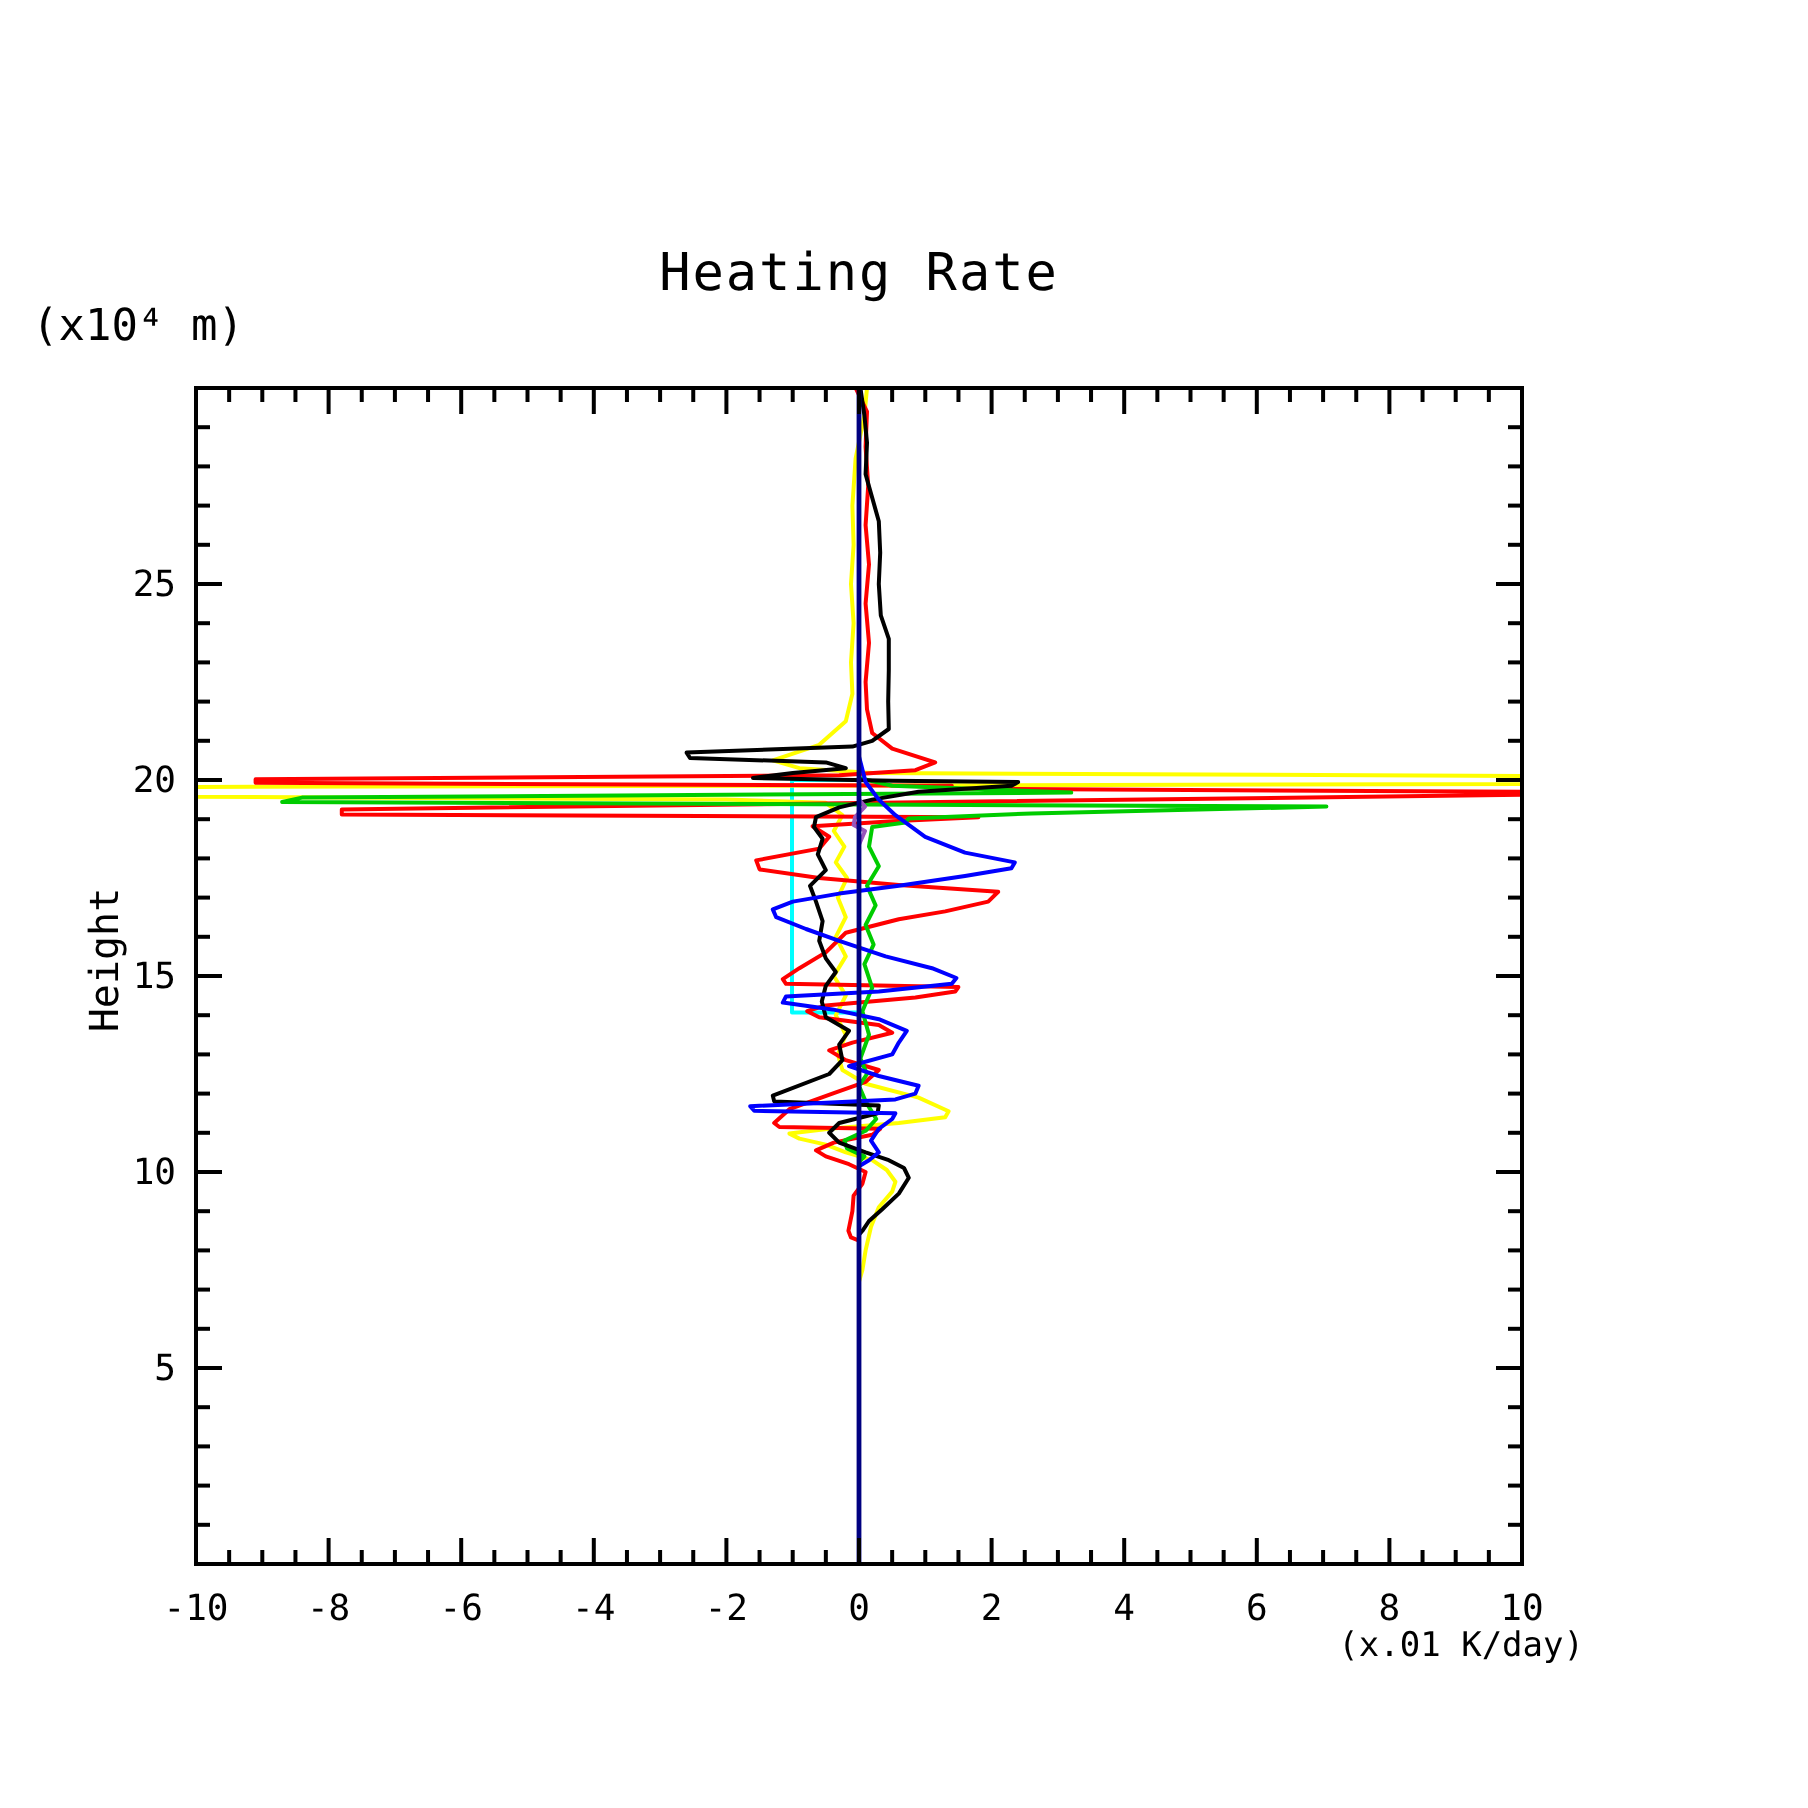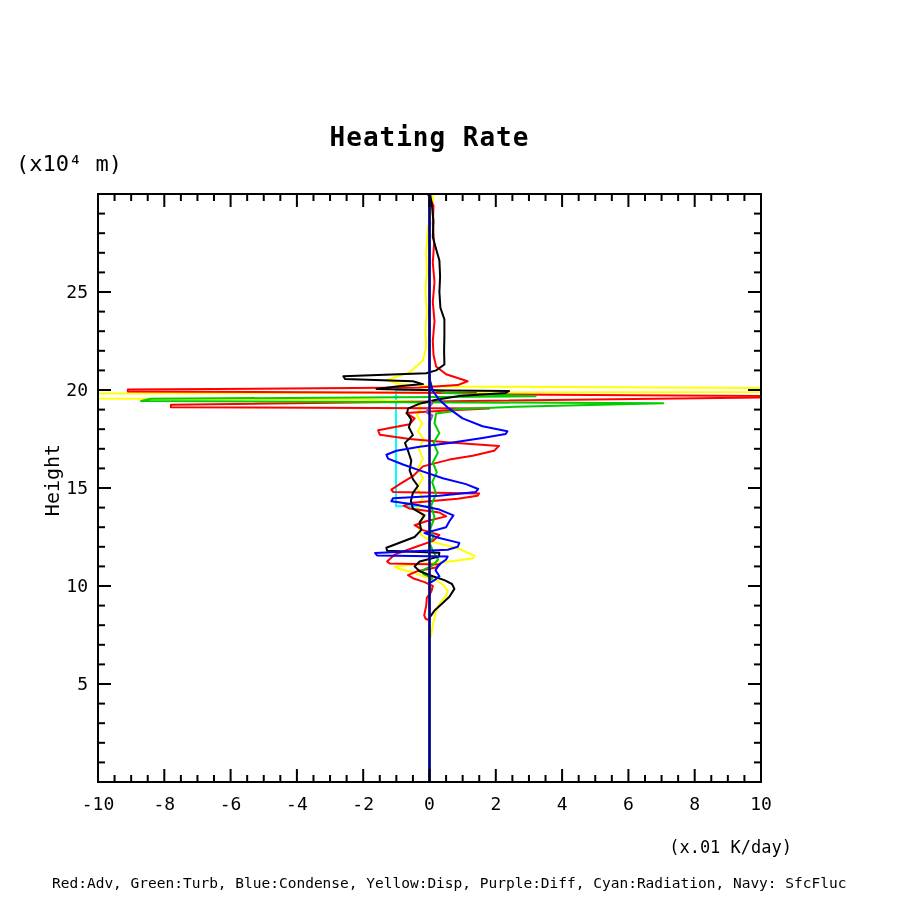--- a/index.html
+++ b/index.html
@@ -1,22 +1,22 @@
 <!DOCTYPE html>
 <html><head>
 <meta charset="utf-8">
 <style>
   html,body{margin:0;padding:0;background:#ffffff;}
   #stage{position:relative;width:904px;height:904px;background:#ffffff;overflow:hidden;
          font-family:"DejaVu Sans Mono","Liberation Mono",monospace;color:#000;}
   .lbl{position:absolute;white-space:pre;color:#000;}
-  #chart-title{left:98px;top:122px;width:663px;text-align:center;font-size:26px;letter-spacing:1px;font-weight:bold;}
+  #chart-title{left:98px;top:122px;width:663px;text-align:center;font-size:26px;letter-spacing:1px;}
   #y-unit{left:16px;top:151px;font-size:22px;}
   #y-title{left:-8px;top:468px;font-size:20px;transform:rotate(-90deg);transform-origin:center;width:120px;text-align:center;}
-  #x-unit{left:470px;top:813px;width:322px;text-align:right;font-size:17px;margin-top:24px;}
+  #x-unit{left:470px;top:813px;width:322px;text-align:right;font-size:17px;}
   #footer-legend{left:52px;top:875px;font-size:14.5px;}
   svg{position:absolute;left:0;top:0;}
 </style>
 </head>
 <body>
 
 <div id="stage">
   <div class="lbl" id="chart-title">Heating Rate</div>
   <div class="lbl" id="y-unit">(x10⁴ m)</div>
   <div class="lbl" id="y-title">Height</div>
@@ -181,14 +181,13 @@
       <line x1="761" y1="233.20000000000005" x2="754" y2="233.20000000000005" stroke="#000" stroke-width="2"></line>
       <line x1="98" y1="213.60000000000002" x2="105" y2="213.60000000000002" stroke="#000" stroke-width="2"></line>
       <line x1="761" y1="213.60000000000002" x2="754" y2="213.60000000000002" stroke="#000" stroke-width="2"></line>
       <text x="88" y="690" text-anchor="end" fill="#000" font-size="18" font-family="&quot;DejaVu Sans Mono&quot;,&quot;Liberation Mono&quot;,monospace">5</text>
       <text x="88" y="592" text-anchor="end" fill="#000" font-size="18" font-family="&quot;DejaVu Sans Mono&quot;,&quot;Liberation Mono&quot;,monospace">10</text>
       <text x="88" y="494" text-anchor="end" fill="#000" font-size="18" font-family="&quot;DejaVu Sans Mono&quot;,&quot;Liberation Mono&quot;,monospace">15</text>
       <text x="88" y="396" text-anchor="end" fill="#000" font-size="18" font-family="&quot;DejaVu Sans Mono&quot;,&quot;Liberation Mono&quot;,monospace">20</text>
       <text x="88" y="298" text-anchor="end" fill="#000" font-size="18" font-family="&quot;DejaVu Sans Mono&quot;,&quot;Liberation Mono&quot;,monospace">25</text>
     </svg>
   <div class="lbl" id="x-unit">(x.01 K/day)</div>
-  <div class="lbl" id="footer-legend">Red:Adv, Green:Turb, Blue:Condense, Yellow:Disp, Purple:Diff, Cyan:Radiation, Navy: SfcFluc</div>
 </div>
 
 </body></html>

